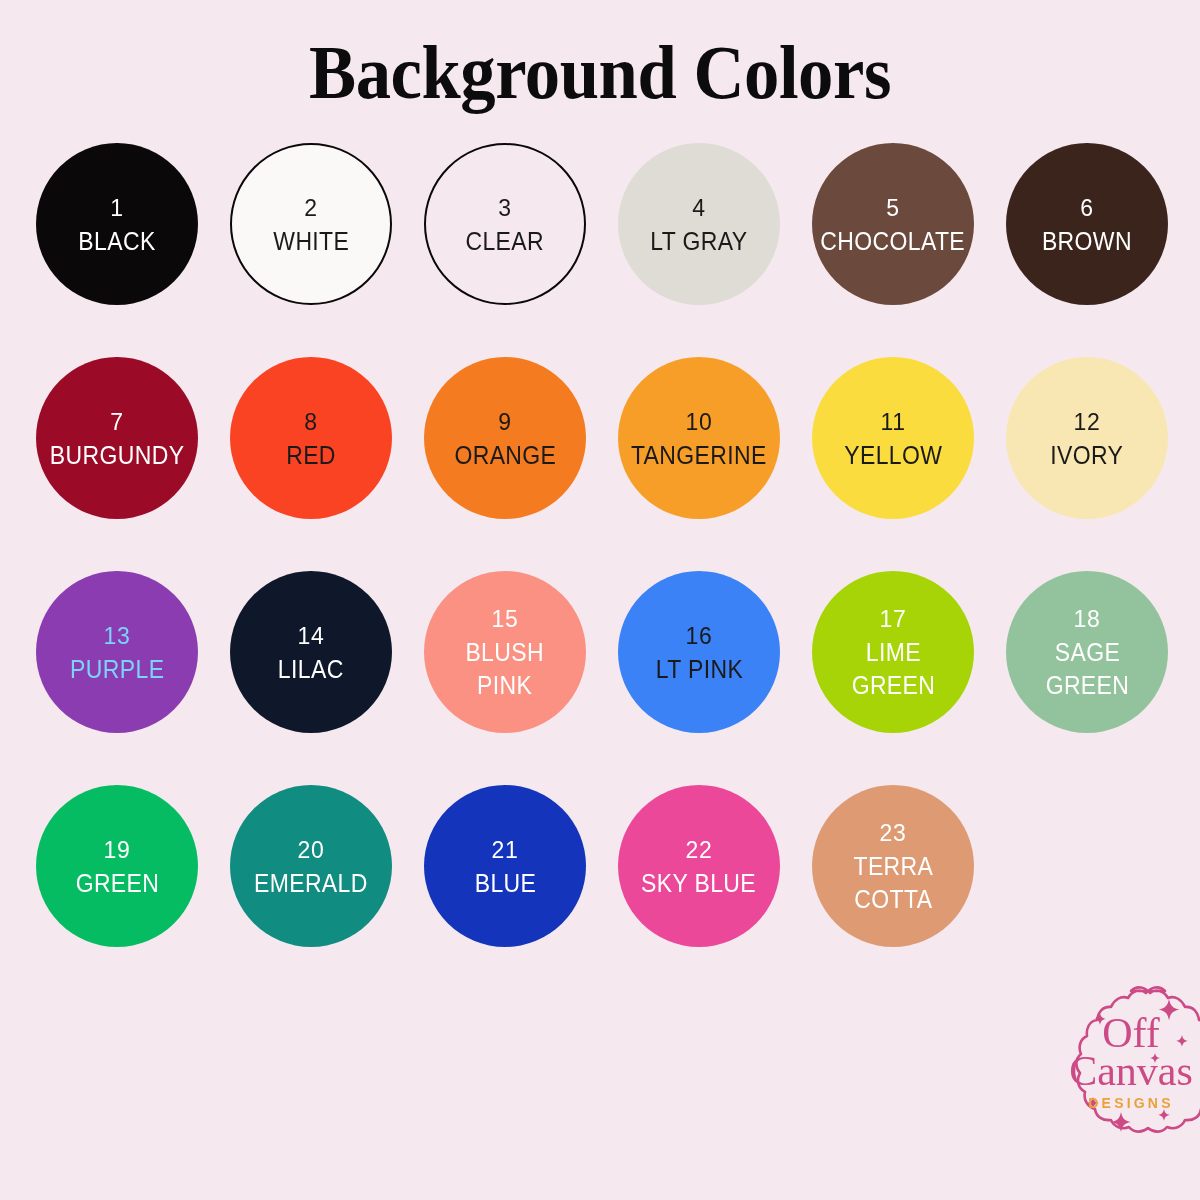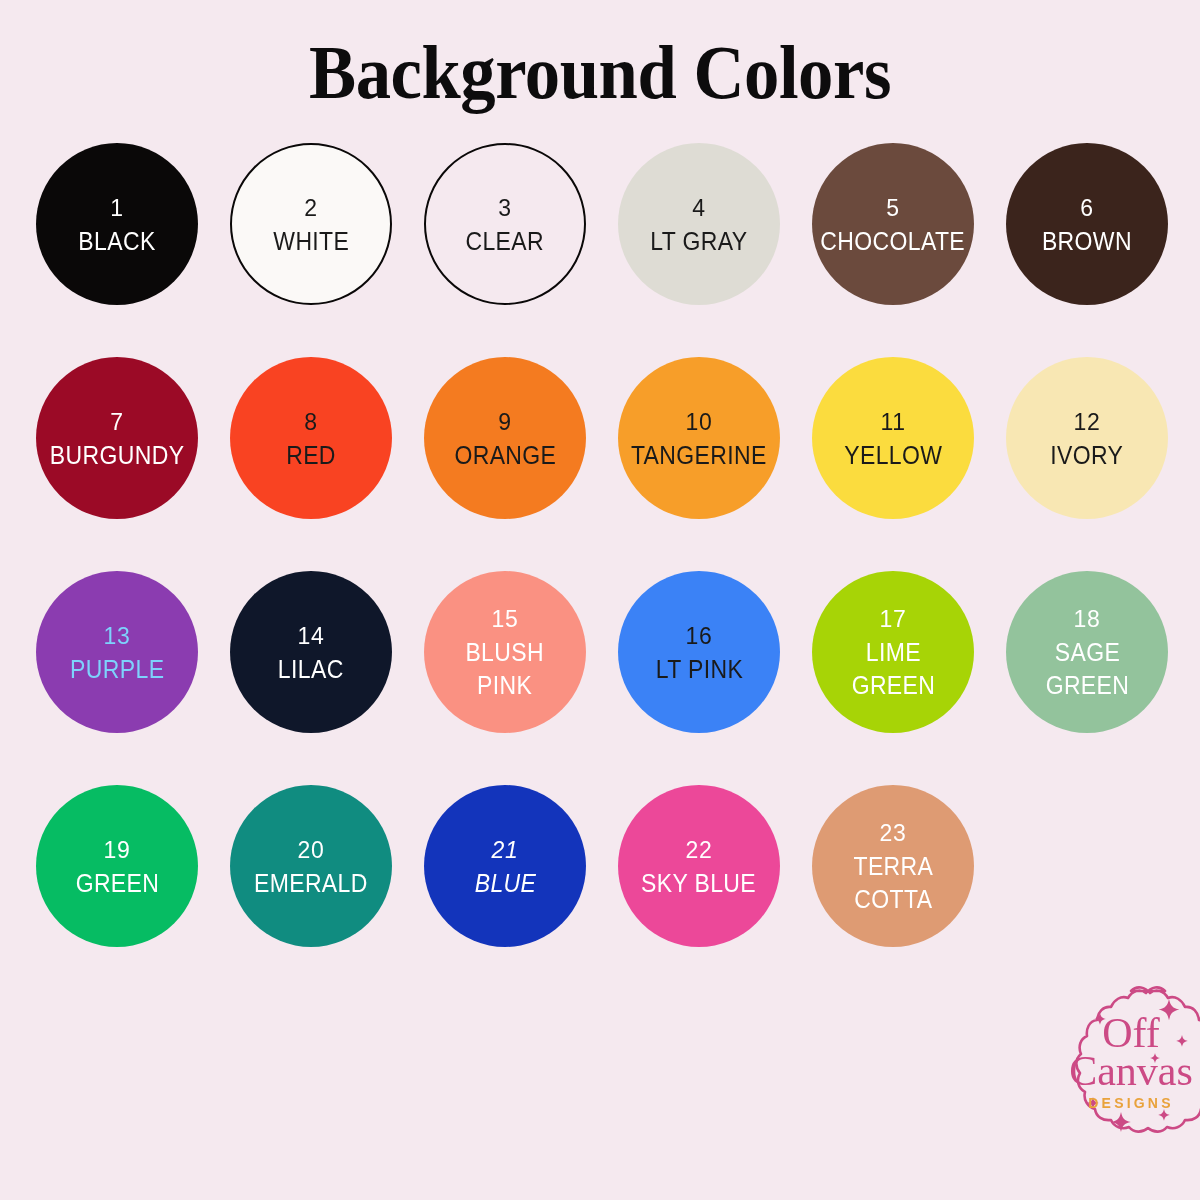--- a/index.html
+++ b/index.html
@@ -217,21 +217,21 @@
         <div class="sw-label">
           <span>GREEN</span>
         </div>
       </div>
       <div class="swatch" style="background: rgb(16, 140, 128); color: rgb(255, 255, 255);">
         <div class="sw-num">20</div>
         <div class="sw-label">
           <span>EMERALD</span>
         </div>
       </div>
-      <div class="swatch" style="background: rgb(19, 52, 187); color: rgb(255, 255, 255); font-style: italic;">
+      <div class="swatch" style="background: rgb(19, 52, 187); color: rgb(255, 255, 255);">
         <div class="sw-num">21</div>
         <div class="sw-label">
           <span>BLUE</span>
         </div>
       </div>
       <div class="swatch" style="background: #ec4899; color: rgb(255, 255, 255);">
         <div class="sw-num">22</div>
         <div class="sw-label">
           <span>SKY BLUE</span>
         </div>

